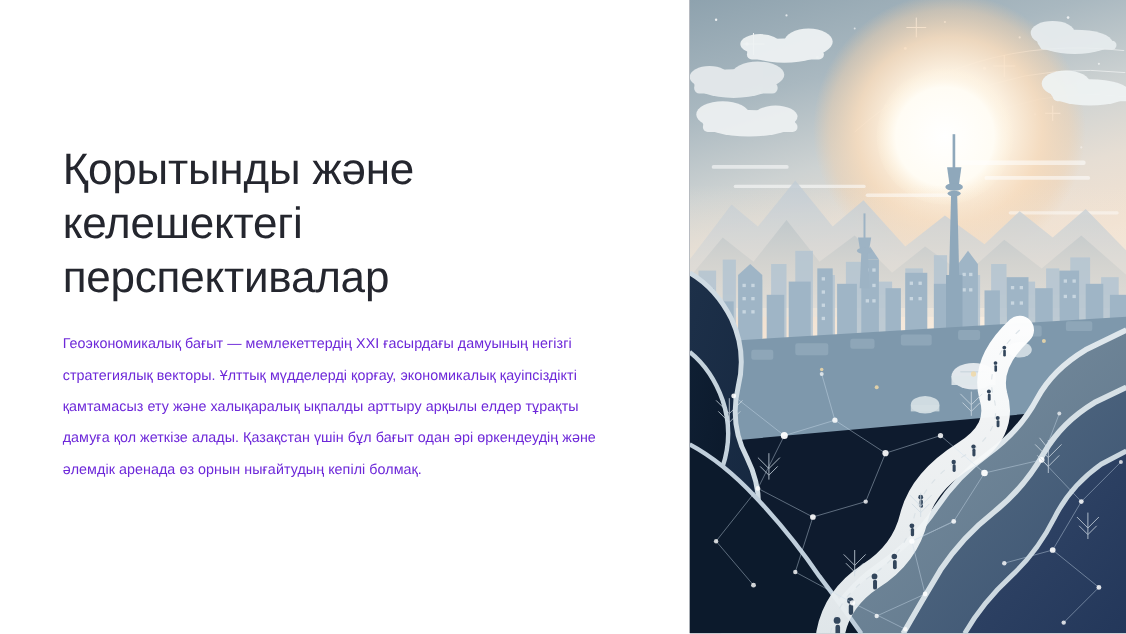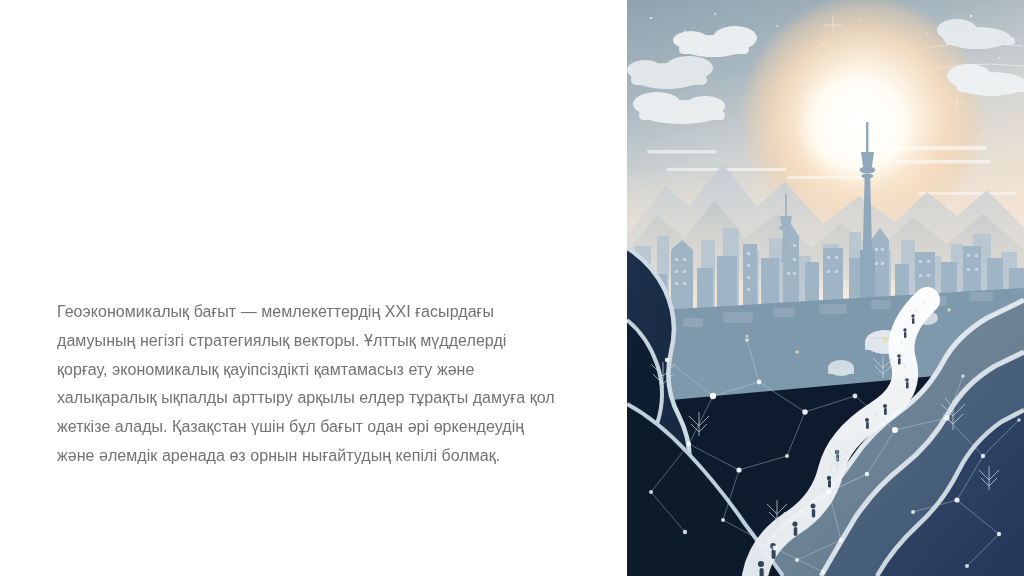--- a/index.html
+++ b/index.html
@@ -45,24 +45,24 @@
     color: #24262e;
     font-family: "Liberation Sans", "DejaVu Sans", sans-serif;
   }
 
   .slide-body {
     position: absolute;
     top: 298px;
     left: 0;
     width: 500px;
     margin: 0;
-    font-size: 16px;
+    font-size: 13px;
     line-height: 28.8px;
     font-weight: 400;
-    color: #737373;
+    color: #6d28d9;
     letter-spacing: 0.05px;
   }
 
   
   .illustration {
     position: absolute;
     left: 627px;
     top: 0;
     width: 397px;
     height: 576px;
@@ -75,20 +75,21 @@
     height: 576px;
   }
 </style>
 </head>
 <body>
 
 <div class="slide">
 
   <div class="text-column">
 
+    <h1 class="slide-title">Қорытынды және келешектегі перспективалар</h1>
 
     <p class="slide-body">Геоэкономикалық бағыт — мемлекеттердің XXI ғасырдағы дамуының негізгі стратегиялық векторы. Ұлттық мүдделерді қорғау, экономикалық қауіпсіздікті қамтамасыз ету және халықаралық ықпалды арттыру арқылы елдер тұрақты дамуға қол жеткізе алады. Қазақстан үшін бұл бағыт одан әрі өркендеудің және әлемдік аренада өз орнын нығайтудың кепілі болмақ.</p>
 
   </div>
 
   <div class="illustration">
     <svg viewBox="0 0 397 576" preserveAspectRatio="xMidYMid slice">
       <defs>
         <linearGradient id="skyGrad" x1="0" y1="0" x2="0.35" y2="1">
           <stop offset="0%" stop-color="#8ea2ae"></stop>

